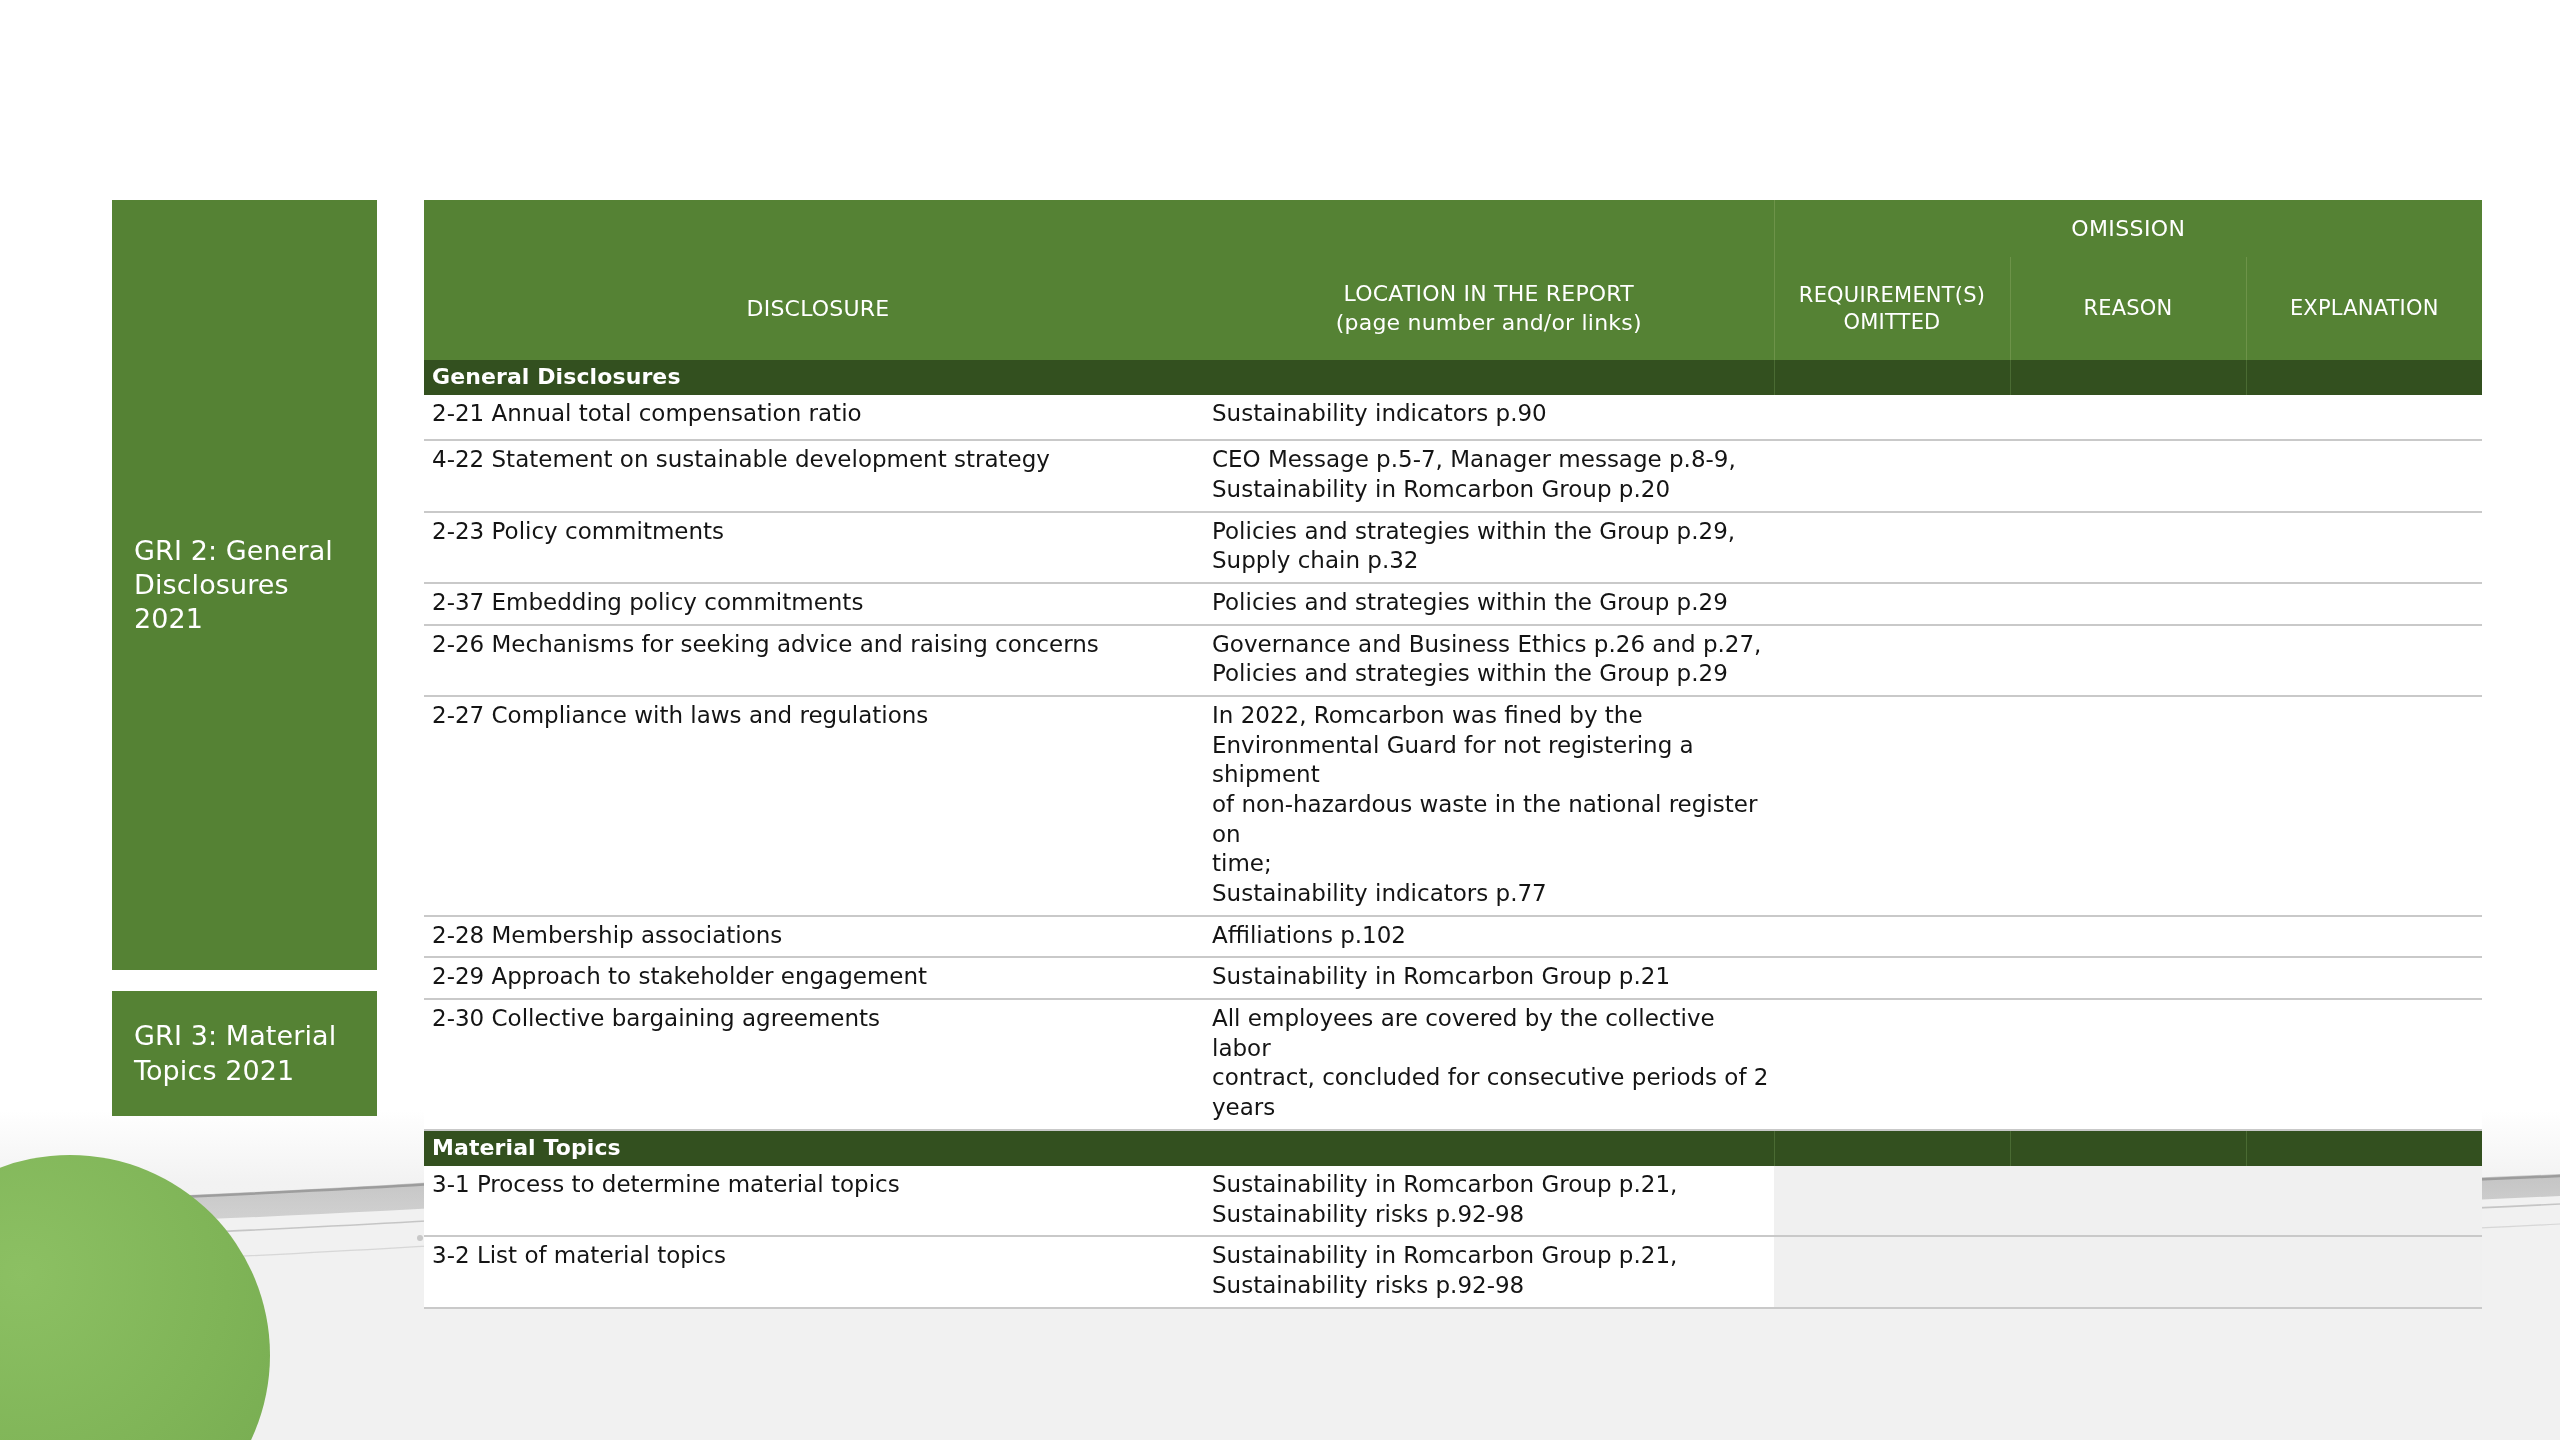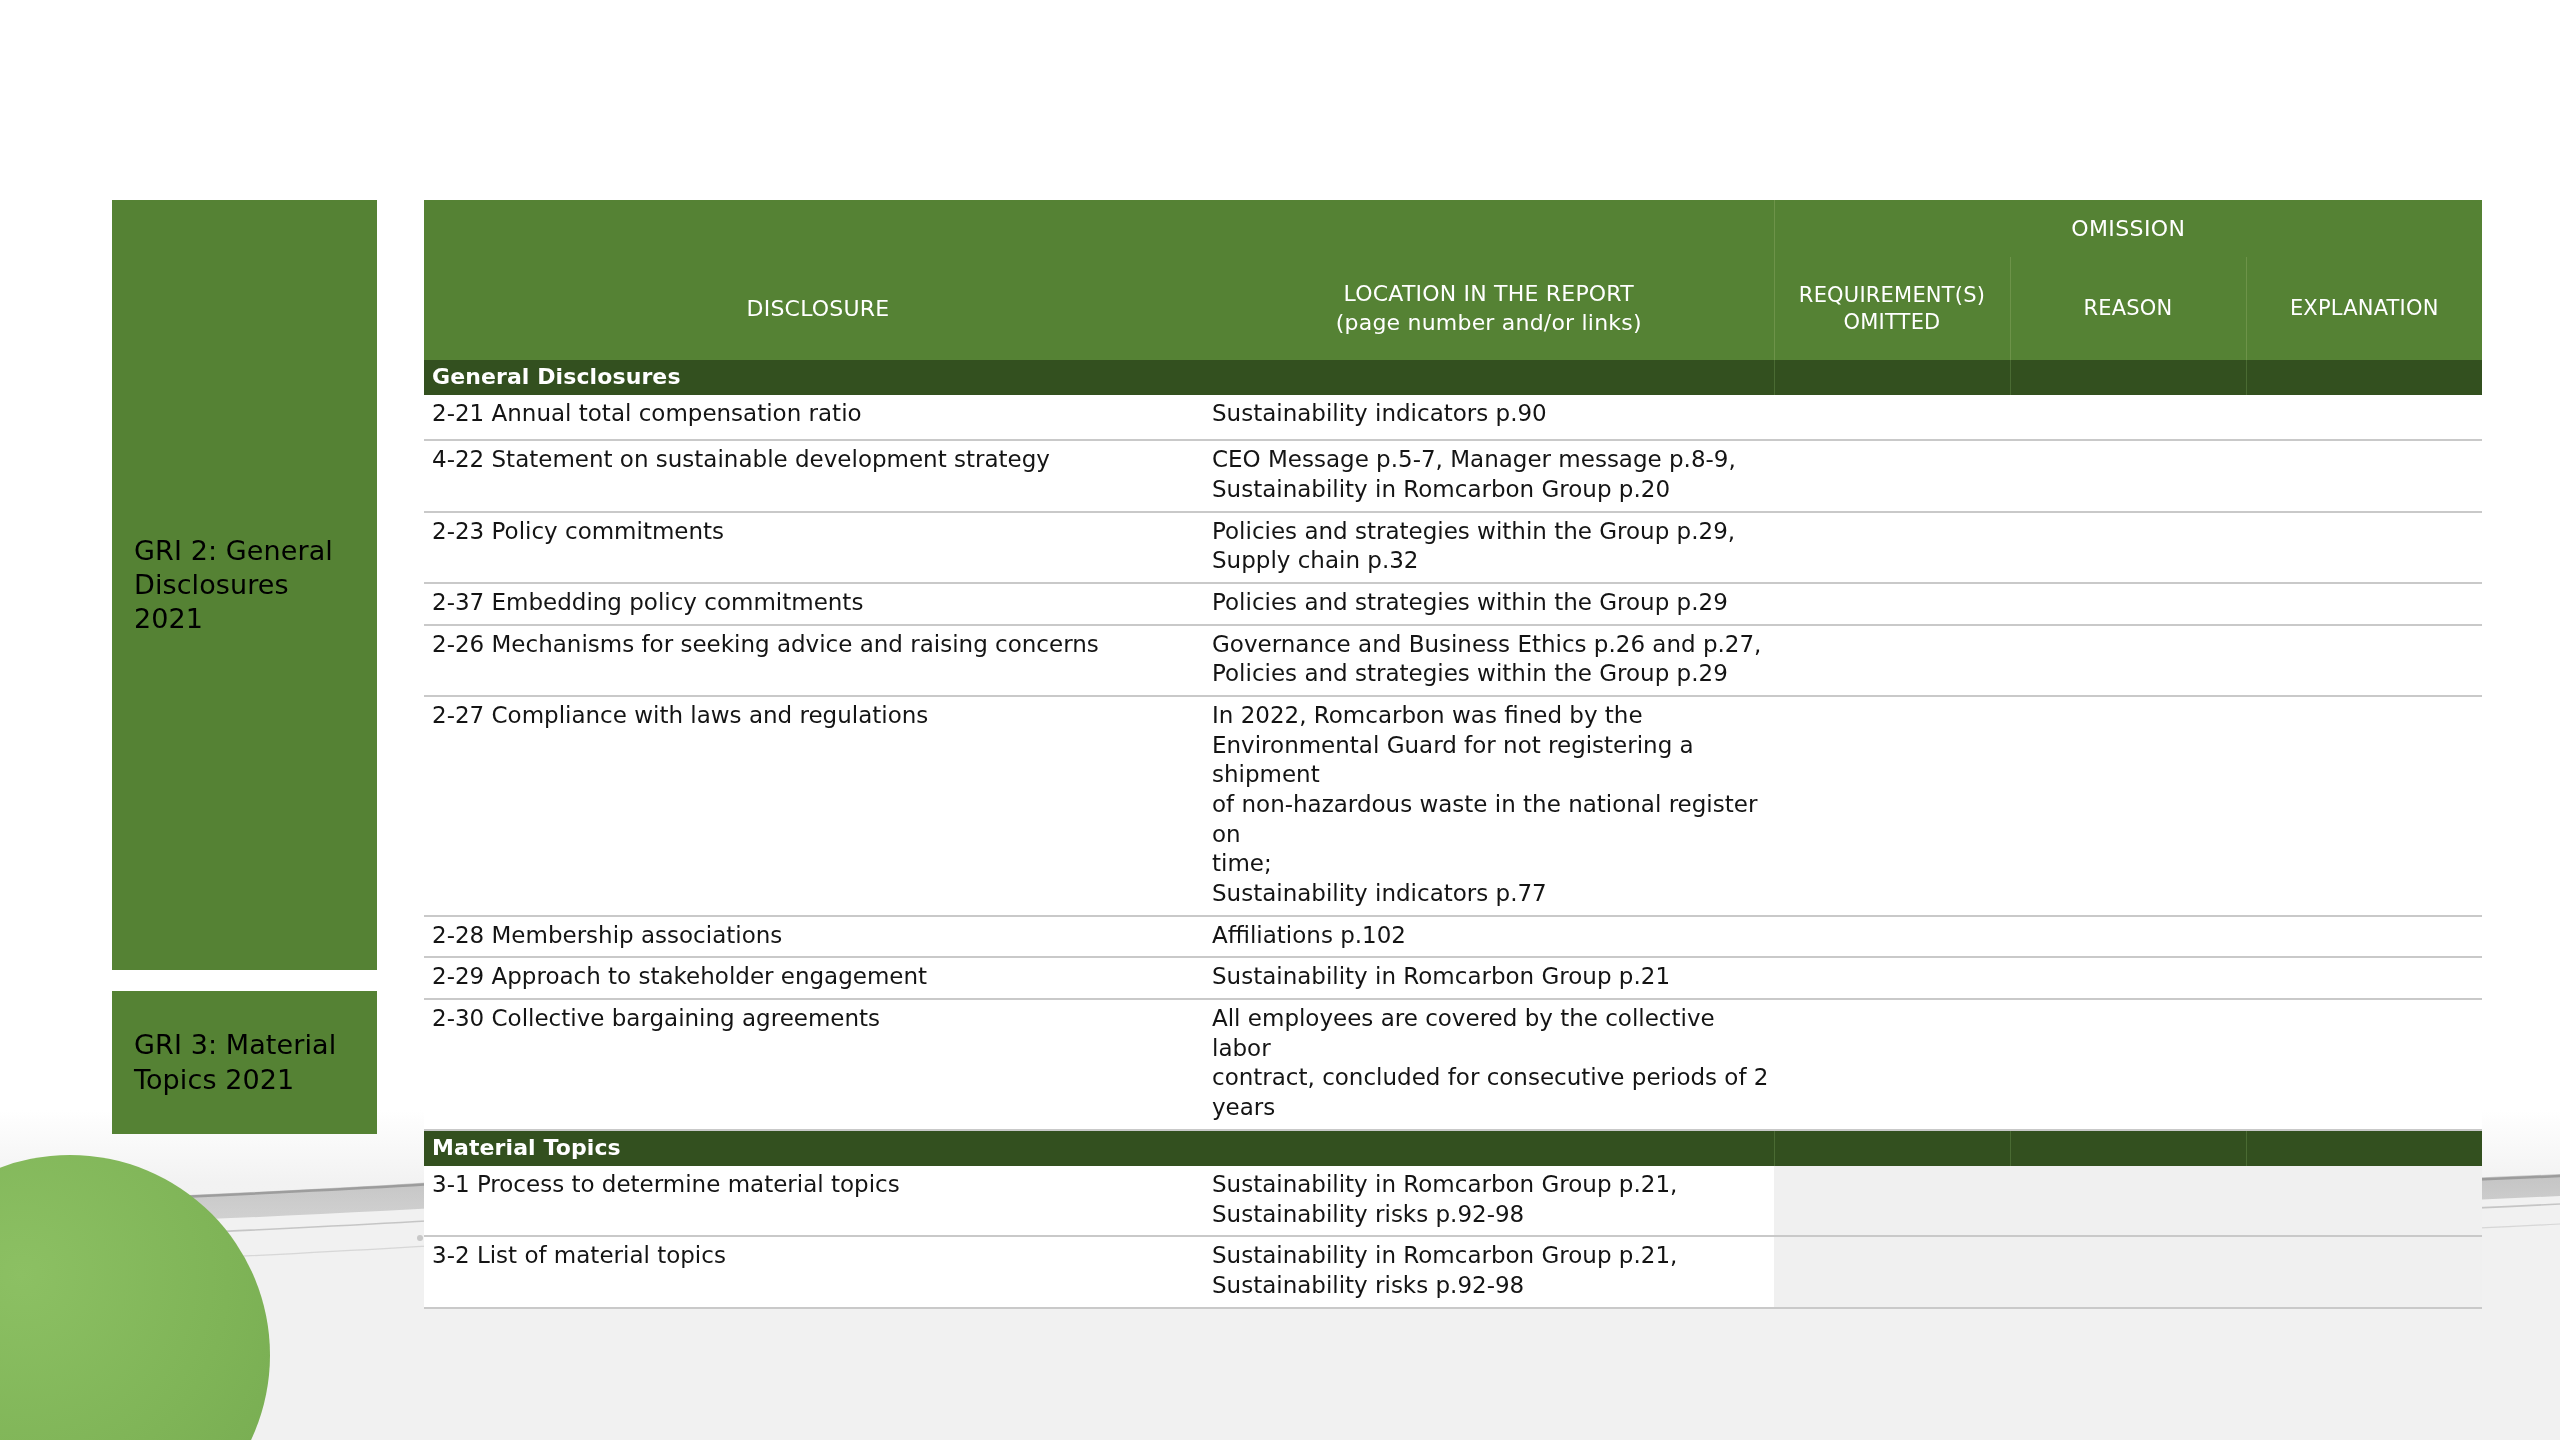--- a/index.html
+++ b/index.html
@@ -46,32 +46,32 @@
   #slide {
     position: absolute;
     inset: 0;
     z-index: 2;
   }
 
   
   .cat-block {
     position: absolute;
     background: #558234;
-    color: #000000;
+    color: #ffffff;
     font-size: 27px;
     line-height: 1.26;
     font-weight: 400;
     display: flex;
     align-items: center;
     padding: 0 22px;
     box-sizing: border-box;
     letter-spacing: .1px;
   }
   #cat-gri2 { left: 112px; top: 200px; width: 265px; height: 770px; }
-  #cat-gri3 { left: 112px; top: 991px; width: 265px; height: 143px; }
+  #cat-gri3 { left: 112px; top: 991px; width: 265px; height: 125px; }
 
   
   #gri-table {
     position: absolute;
     left: 424px;
     top: 200px;
     width: 2058px;
     border-collapse: collapse;
     table-layout: fixed;
     font-size: 23px;

